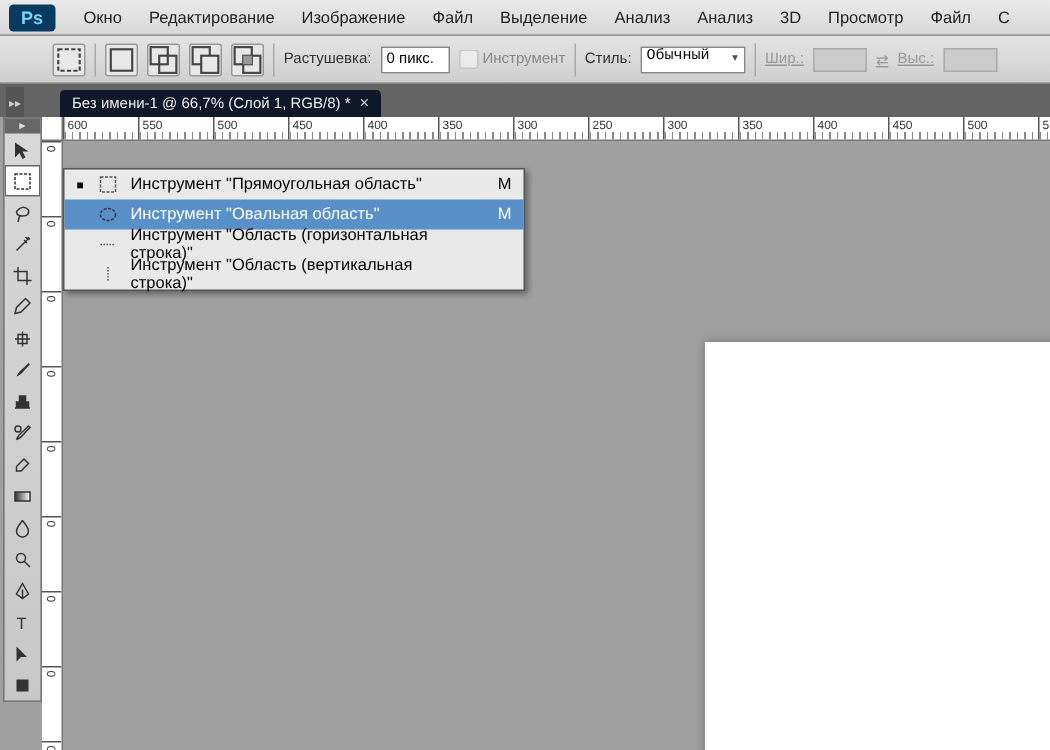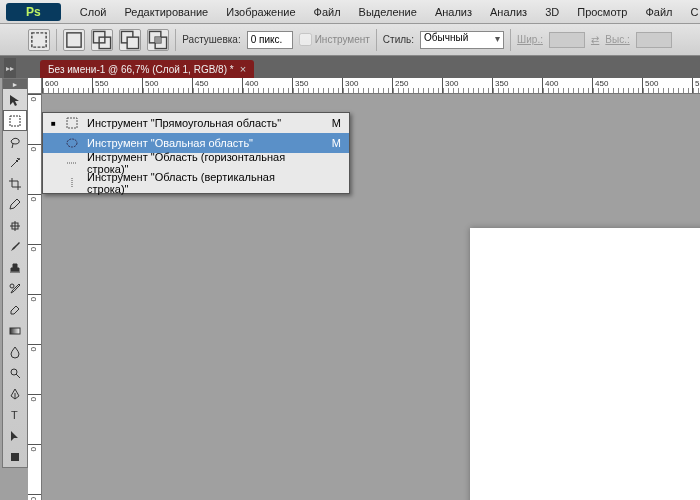--- a/index.html
+++ b/index.html
@@ -1,35 +1,35 @@
 <!DOCTYPE html>
 <html><head>
 <meta charset="utf-8">
 <style>
   * { box-sizing: border-box; margin: 0; padding: 0; font-family: Tahoma, Arial, sans-serif; }
   body { background: #a0a0a0; width: 700px; height: 500px; overflow: hidden; position: relative; }
   
   .menubar { background: linear-gradient(#eaeaea, #d8d8d8); height: 24px; display: flex; align-items: center; padding: 0 6px; font-size: 11px; border-bottom: 1px solid #999; }
-  .ps-logo { background: #083a5e; color: #bef264; font-weight: bold; font-size: 12px; padding: 2px 20px; border-radius: 3px; margin-right: 10px; font-family: Arial; }
+  .ps-logo { background: #083a5e; color: #7dd3fc; font-weight: bold; font-size: 12px; padding: 2px 8px; border-radius: 3px; margin-right: 10px; font-family: Arial; }
   .menu-item { margin: 0 9px; color: #222; cursor: default; }
   
   .optionsbar { background: linear-gradient(#e4e4e4, #cfcfcf); height: 32px; display: flex; align-items: center; padding: 0 8px; gap: 6px; font-size: 10px; border-bottom: 1px solid #888; justify-content: center; }
   .opt-icon { width: 22px; height: 22px; border: 1px solid #999; background: #e8e8e8; border-radius: 2px; display: flex; align-items: center; justify-content: center; }
   .opt-sep { width: 1px; height: 22px; background: #aaa; }
   .opt-label { color: #333; }
   .opt-input { width: 46px; height: 18px; border: 1px solid #888; background: #fff; font-size: 10px; padding: 0 3px; }
   .opt-check { display: flex; align-items: center; gap: 3px; color: #888; }
-  .opt-select { width: 84px; height: 18px; border: 1px solid #888; background: #fff; font-size: 10px; padding: 0 3px; position: relative; }
+  .opt-select { width: 70px; height: 18px; border: 1px solid #888; background: #fff; font-size: 10px; padding: 0 3px; position: relative; font-family: Liberation Mono, monospace; }
   .opt-select::after { content: "▾"; position: absolute; right: 3px; top: 1px; color: #555; }
   .opt-disabled { color: #999; text-decoration: underline; }
   .opt-dim-input { width: 36px; height: 16px; background: #ccc; border: 1px solid #aaa; }
   
   .tabbar { background: #646464; height: 22px; display: flex; align-items: flex-end; padding-left: 40px; }
   .expand-btn { position: absolute; left: 4px; top: 58px; width: 12px; height: 20px; background: #555; display: flex; align-items: center; justify-content: center; color: #ccc; font-size: 8px; }
-  .doc-tab { background: #7f1d1d; color: #eee; font-size: 10px; padding: 3px 8px; border-radius: 3px 3px 0 0; display: flex; align-items: center; gap: 6px; }
+  .doc-tab { background: #0f172a; color: #eee; font-size: 10px; padding: 3px 8px; border-radius: 3px 3px 0 0; display: flex; align-items: center; gap: 6px; }
   .tab-close { font-size: 11px; color: #ccc; }
   
   .workspace { position: relative; height: calc(500px - 78px); background: #a0a0a0; }
   
   .ruler-h { position: absolute; left: 42px; top: 0; right: 0; height: 16px; background: #fff; border-bottom: 1px solid #777; overflow: hidden; white-space: nowrap; }
   .ruler-h .tick { display: inline-block; width: 50px; border-left: 1px solid #555; height: 16px; position: relative; }
   .ruler-h .tick::before { content: attr(data-val); position: absolute; top: 1px; left: 2px; font-size: 8px; color: #333; }
   .ruler-h .tick::after { content: ""; position: absolute; bottom: 0; left: 0; right: 0; height: 6px; background: repeating-linear-gradient(to right, #888 0, #888 1px, transparent 1px, transparent 5px); }
   
   .ruler-v { position: absolute; left: 28px; top: 16px; bottom: 0; width: 14px; background: #fff; border-right: 1px solid #777; overflow: hidden; }
@@ -52,21 +52,21 @@
   .flyout-marker { width: 6px; font-size: 8px; }
   .flyout-icon { width: 14px; display:flex; justify-content:center; }
   .flyout-label { flex: 1; }
   .flyout-key { width: 16px; text-align: right; }
 </style>
 </head>
 <body>
 
 <div class="menubar">
   <div class="ps-logo">Ps</div>
-  <div class="menu-item">Слой</div>
+  <div class="menu-item">Окно</div>
   <div class="menu-item">Редактирование</div>
   <div class="menu-item">Изображение</div>
   <div class="menu-item">Файл</div>
   <div class="menu-item">Выделение</div>
   <div class="menu-item">Анализ</div>
   <div class="menu-item">Анализ</div>
   <div class="menu-item">3D</div>
   <div class="menu-item">Просмотр</div>
   <div class="menu-item">Файл</div>
   <div class="menu-item">С</div>

